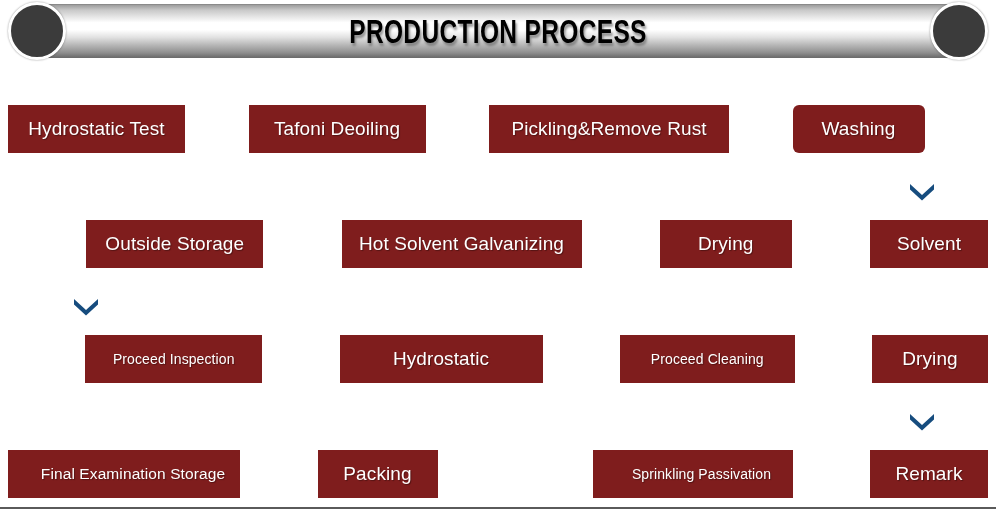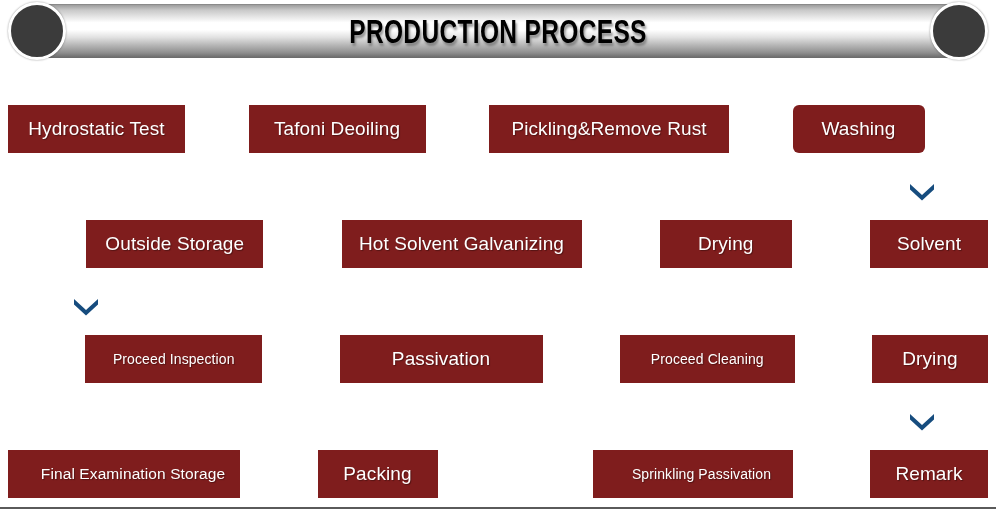--- a/index.html
+++ b/index.html
@@ -245,21 +245,21 @@
         </div>
         <div class="gap"></div>
         <div class="box small" style="flex: 0 0 177px; width: 177px;">Proceed Inspection</div>
         <div class="gap"></div>
         <div class="arrow">
           <svg width="22" height="26" viewBox="0 0 22 26">
               <path d="M4 3 L15 13 L4 23 L8.5 23 L19 13 L8.5 3 Z" fill="#ffffff"></path>
             </svg>
         </div>
         <div class="gap"></div>
-        <div class="box" style="flex: 0 0 203px; width: 203px;">Passivation</div>
+        <div class="box" style="flex: 0 0 203px; width: 203px;">Hydrostatic</div>
         <div class="gap"></div>
         <div class="arrow">
           <svg width="22" height="26" viewBox="0 0 22 26">
               <path d="M4 3 L15 13 L4 23 L8.5 23 L19 13 L8.5 3 Z" fill="#ffffff"></path>
             </svg>
         </div>
         <div class="gap"></div>
         <div class="box small" style="flex: 0 0 175px; width: 175px;">Proceed Cleaning</div>
         <div class="gap"></div>
         <div class="arrow">

